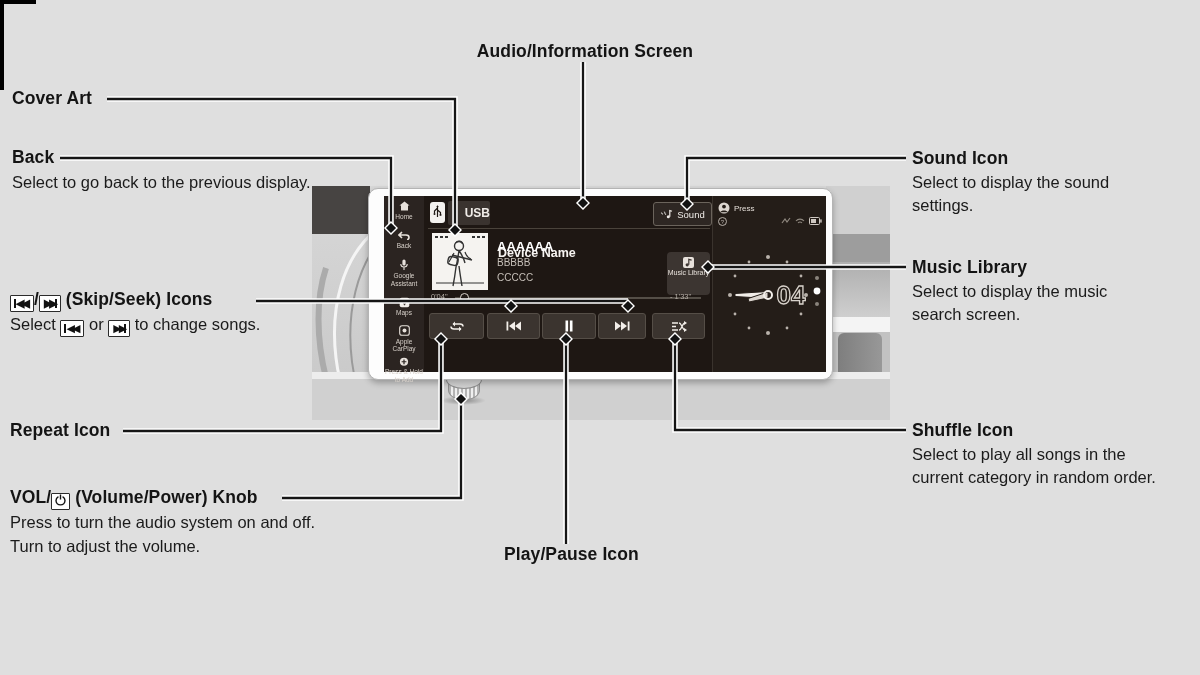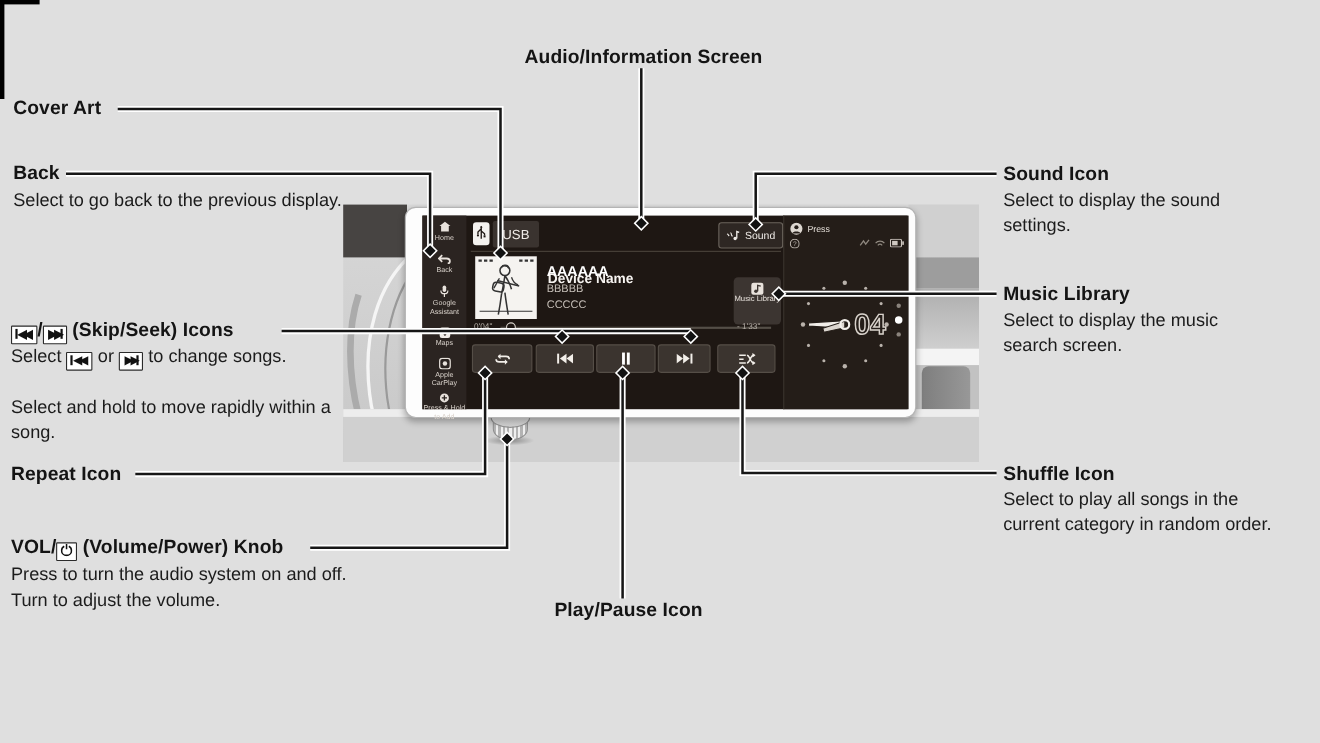--- a/index.html
+++ b/index.html
@@ -18,22 +18,22 @@
   .line-casing{fill:none;stroke:#ffffff;stroke-width:5.5px;}
   .line{fill:none;stroke:#161616;stroke-width:2.3px;}
   .diam{fill:#121212;stroke:#ffffff;stroke-width:1.4px;}
   
   .bezel{background:#fdfdfd;border:1px solid #b4b4b4;border-radius:10px;box-shadow:0 3px 6px rgba(0,0,0,.28);}
   .screen-bg{background:#1e1713;}
   .sidebar{background:#2b2421;display:flex;flex-direction:column;}
   .sb-item{flex:0 0 auto;display:flex;flex-direction:column;align-items:center;justify-content:center;
            color:#d9d2cb;font-size:6.5px;line-height:7.5px;text-align:center;padding:1px 1px;}
   .sb-item svg{margin-bottom:1.5px;}
-  .chip{background:#3a332f;border-radius:2px;color:#f0ece8;font-weight:normal;font-size:12px;
-        display:flex;align-items:center;justify-content:center;}
+  .chip{background:#3a332f;border-radius:2px;color:#f0ece8;font-weight:bold;font-size:12px;
+        display:flex;align-items:center;justify-content:flex-end;}
   .devname{color:#f7f4f1;font-weight:bold;font-size:12.5px;}
   .soundbtn{background:#2e2723;border:1px solid #6b645c;border-radius:3px;display:flex;align-items:center;
             justify-content:center;gap:4px;color:#f0ece8;font-size:9.5px;}
   .ctl{background:#3b342f;border:1px solid #554e47;border-radius:3px;display:flex;align-items:center;justify-content:center;}
   .mlib{background:#3c3531;border-radius:4px;display:flex;flex-direction:column;align-items:center;
         color:#eae4de;font-size:7px;line-height:8px;text-align:center;padding-top:4px;}
   .tinytime{font-size:7.5px;color:#b5aea7;}
   .rpanel{background:#241d18;border-left:1px solid #3a332d;}
   .owner{color:#e3ddd7;font-size:8px;}
 </style>
@@ -264,21 +264,20 @@
 
   <div class="abs co-title" style="left:12px;top:147px;">Back</div>
   <div class="abs co-desc" style="left:12px;top:171px;width:300px;">Select to go back to the previous display.</div>
 
   <div class="abs co-title" style="left:10px;top:289px;">
     <span class="cap"><span class="vbar"></span><span class="tri">◀◀</span></span><span>/</span><span class="cap"><span class="tri r">▶▶</span><span class="vbar"></span></span><span> (Skip/Seek) Icons</span>
   </div>
   <div class="abs co-desc" style="left:10px;top:313px;width:286px;">
     <span>Select </span><span class="cap"><span class="vbar"></span><span class="tri">◀◀</span></span><span> or </span><span class="cap"><span class="tri r">▶▶</span><span class="vbar"></span></span><span> to change songs.</span>
   </div>
-  <div class="abs co-desc" style="left:10px;top:359px;width:300px;">Select and hold to move rapidly within a song.</div>
 
   <div class="abs co-title" style="left:10px;top:420px;">Repeat Icon</div>
 
   <div class="abs co-title" style="left:10px;top:487px;">
     <span>VOL/</span><span class="cap"><svg width="11" height="12" viewBox="0 0 11 12" style="vertical-align:-1px;">
           <path d="M3.4,2.6 C1.9,3.4 1,4.9 1,6.6 C1,9 3,10.9 5.5,10.9 C8,10.9 10,9 10,6.6 C10,4.9 9.1,3.4 7.6,2.6 M5.5,0.6 L5.5,5.4" fill="none" stroke="#111" stroke-width="1.4"></path>
         </svg></span><span> (Volume/Power) Knob</span>
   </div>
   <div class="abs co-desc" style="left:10px;top:511px;width:420px;">Press to turn the audio system on and off.</div>
   <div class="abs co-desc" style="left:10px;top:535px;width:420px;">Turn to adjust the volume.</div>

